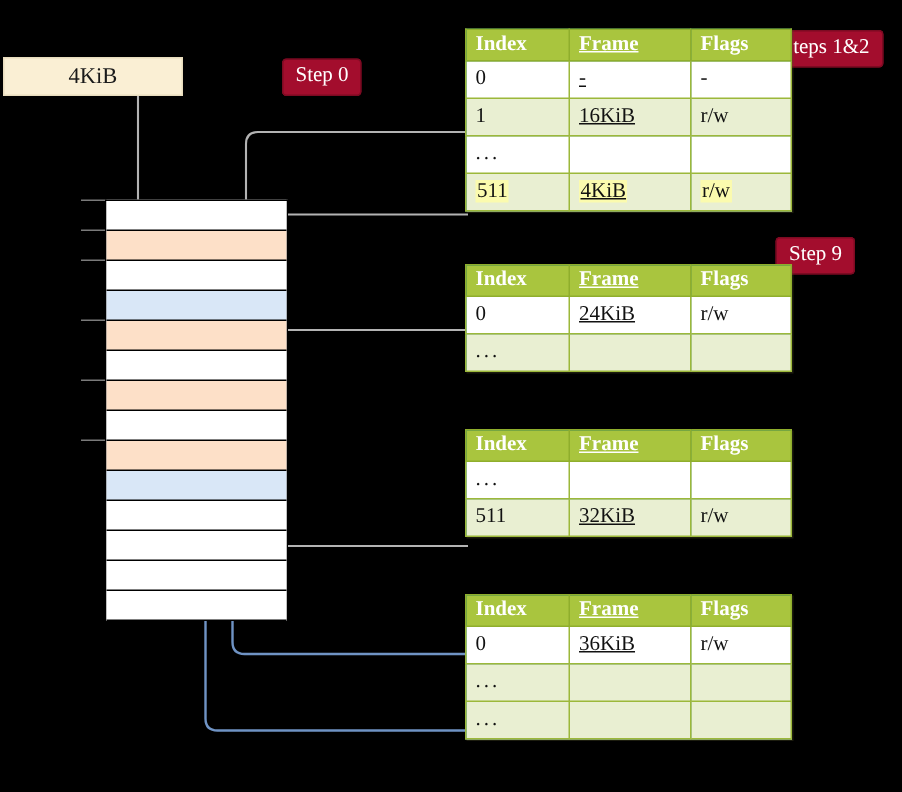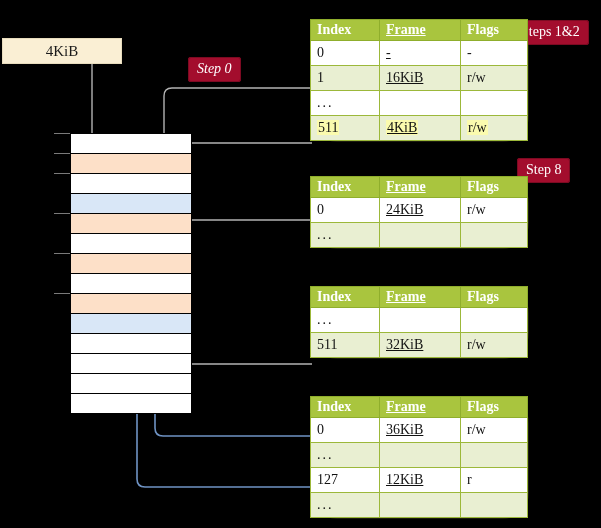--- a/index.html
+++ b/index.html
@@ -24,21 +24,21 @@
   
   .badge{
     position:absolute;
     background:#a30d2d;color:#fff;
     font-size:14px;line-height:1;
     padding:5px 9px 6px 9px;
     border-radius:3px;
     white-space:nowrap;
     box-shadow:0 0 0 1px #7d0a22 inset;
   }
-  .badge.step0{left:188px;top:57px;font-style:italic;}
+  .badge.step0{left:188px;top:39px;}
   .badge.steps12{left:512px;top:20px;}
   .badge.step3{left:517px;top:158px;}
   .badge.step4{left:517px;top:266px;}
 
   
   .memcol{
     position:absolute;left:70px;top:133px;width:120px;
     border:1px solid #000;border-bottom:none;
     background:#fff;
   }
@@ -50,21 +50,20 @@
   
   .stub{position:absolute;height:1px;background:#7a7a7a;width:16px;left:54px;}
 
   
   .ptable{
     position:absolute;
     border-collapse:collapse;
     font-size:14px;
     background:#0f766e;
     box-shadow:1px 1px 0 rgba(80,80,40,.35);
-    border-radius:26px;
   }
   .ptable th{
     background:#a9c53e;color:#ffffff;
     font-weight:bold;text-align:left;
     padding:2px 6px;border:1px solid #8fae2c;
     font-size:14px;
   }
   .ptable td{
     border:1px solid #9cb83a;
     padding:2px 6px;
@@ -128,21 +127,21 @@
       <path d="M312,487 L145,487 Q137,487 137,479 L137,329" marker-end="url(#ablue)"></path>
     </g>
   </svg>
 
   <div class="srcbox">
     <span>4KiB</span>
   </div>
 
   <div class="badge step0">Step 0</div>
   <div class="badge steps12">Steps 1&amp;2</div>
-  <div class="badge step3">Step 8</div>
+  <div class="badge step3">Step 9</div>
 
   <div class="memcol" id="memcol">
       <div class="memrow white"></div>
       <div class="memrow peach"></div>
       <div class="memrow white"></div>
       <div class="memrow blue"></div>
       <div class="memrow peach"></div>
       <div class="memrow white"></div>
       <div class="memrow peach"></div>
       <div class="memrow white"></div>
@@ -247,25 +246,20 @@
         <tr class="odd">
           <td class="col-index">0</td>
           <td class="col-frame">36KiB</td>
           <td class="col-flags">r/w</td>
         </tr>
         <tr class="even">
           <td class="col-index"><span class="ell">...</span></td>
           <td class="col-frame"></td>
           <td class="col-flags"></td>
         </tr>
-        <tr class="odd">
-          <td class="col-index">127</td>
-          <td class="col-frame">12KiB</td>
-          <td class="col-flags">r</td>
-        </tr>
         <tr class="even">
           <td class="col-index"><span class="ell">...</span></td>
           <td class="col-frame"></td>
           <td class="col-flags"></td>
         </tr>
       </tbody>
     </table>
 
 </div>
 

